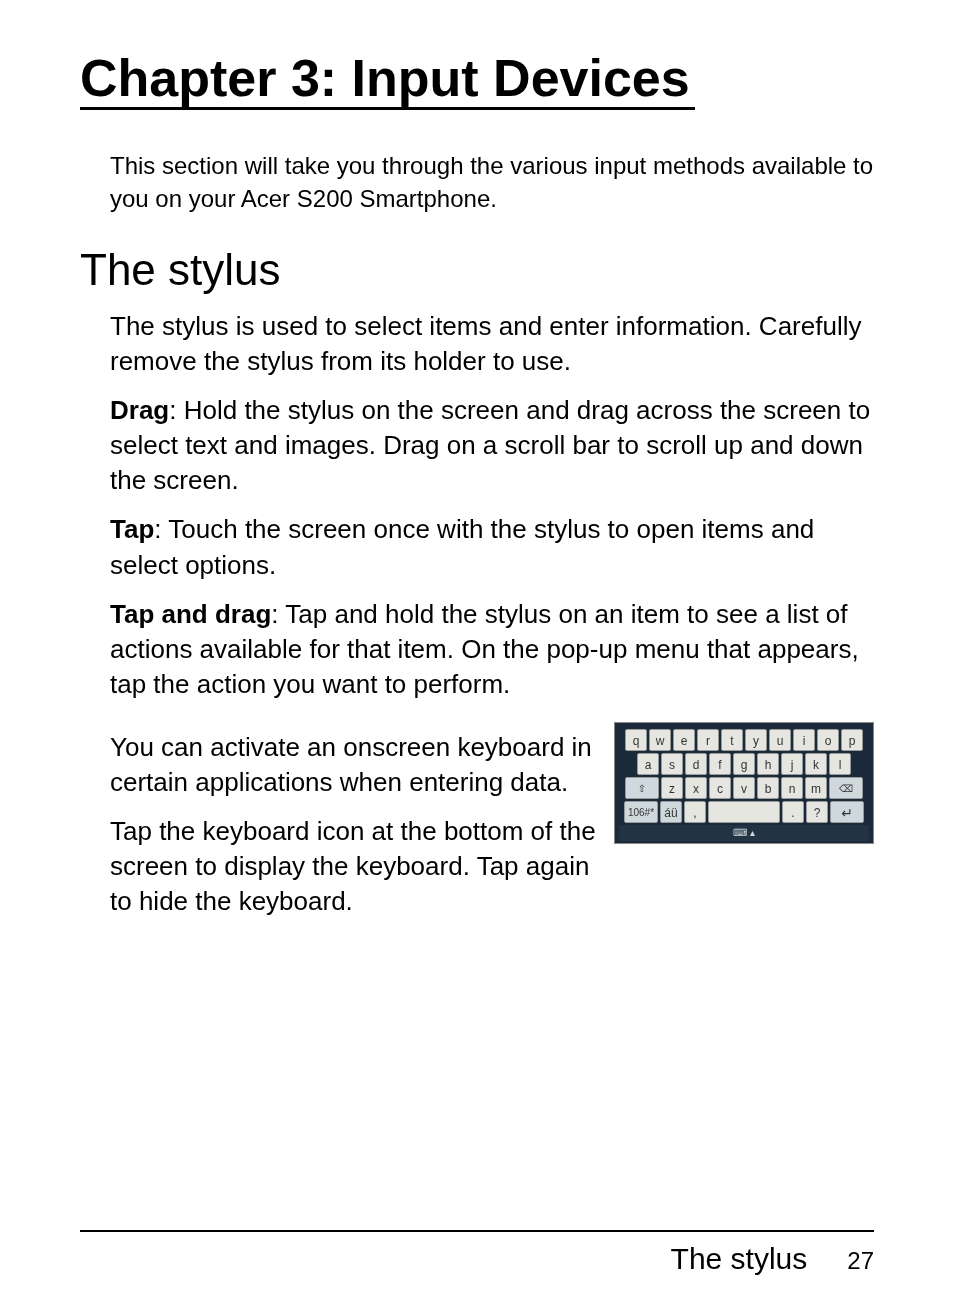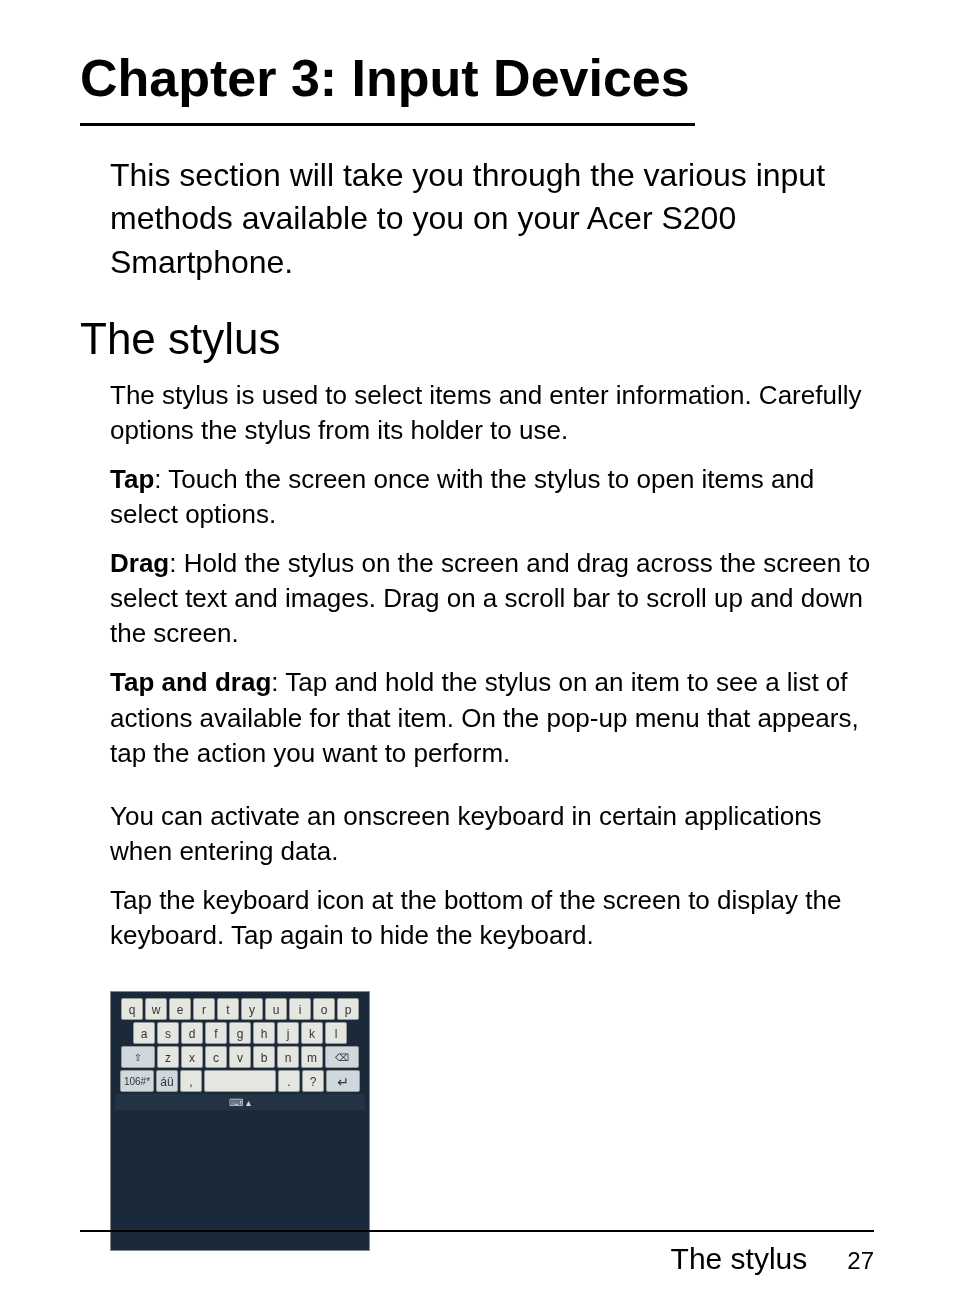--- a/index.html
+++ b/index.html
@@ -15,46 +15,44 @@
     width: 954px;
     min-height: 1316px;
     padding: 50px 80px 30px 80px;
     position: relative;
   }
   .chapter-title {
     font-size: 52px;
     font-weight: 700;
     line-height: 1.1;
     margin: 0 0 10px 0;
-    padding-bottom: 16px;
     border-bottom: 3px solid #000;
     max-width: 615px;
   }
   .intro-para {
-    font-size: 32px;
+    font-size: 24px;
     line-height: 1.35;
-    margin: 28px 0 30px 30px;
+    margin: 40px 0 30px 30px;
   }
   .section-title {
     font-size: 44px;
     font-weight: 400;
     margin: 20px 0 14px 0;
   }
   .body-para {
     font-size: 26px;
     line-height: 1.35;
     margin: 14px 0 14px 30px;
   }
   .bold { font-weight: 700; }
   .keyboard-wrap {
     display: flex;
     align-items: flex-start;
     gap: 18px;
     margin-left: 30px;
-    flex-direction: column;
   }
   .keyboard-text {
     flex: 1;
   }
   .keyboard-text .body-para { margin-left: 0; }
   .keyboard-fig {
     width: 260px;
     flex: 0 0 260px;
     border: 1px solid #888;
     background: #1a2a3a;
@@ -116,28 +114,28 @@
 <body>
 
 <div class="page">
 
   <h1 class="chapter-title">Chapter 3: Input Devices</h1>
 
   <p class="intro-para">This section will take you through the various input methods available to you on your Acer S200 Smartphone.</p>
 
   <h2 class="section-title">The stylus</h2>
 
-  <p class="body-para">The stylus is used to select items and enter information. Carefully options the stylus from its holder to use.</p>
+  <p class="body-para">The stylus is used to select items and enter information. Carefully remove the stylus from its holder to use.</p>
+
+  <p class="body-para">
+    <span class="bold">Drag</span><span>: Hold the stylus on the screen and drag across the screen to select text and images. Drag on a scroll bar to scroll up and down the screen.</span>
+  </p>
 
   <p class="body-para">
     <span class="bold">Tap</span><span>: Touch the screen once with the stylus to open items and select options.</span>
-  </p>
-
-  <p class="body-para">
-    <span class="bold">Drag</span><span>: Hold the stylus on the screen and drag across the screen to select text and images. Drag on a scroll bar to scroll up and down the screen.</span>
   </p>
 
   <p class="body-para">
     <span class="bold">Tap and drag</span><span>: Tap and hold the stylus on an item to see a list of actions available for that item. On the pop-up menu that appears, tap the action you want to perform.</span>
   </p>
 
 
 
   <div class="keyboard-wrap">
     <div class="keyboard-text">

